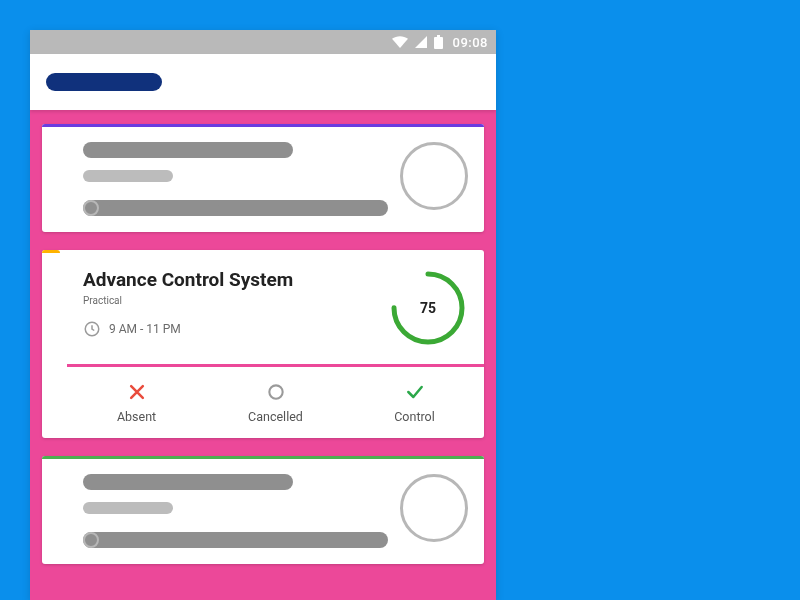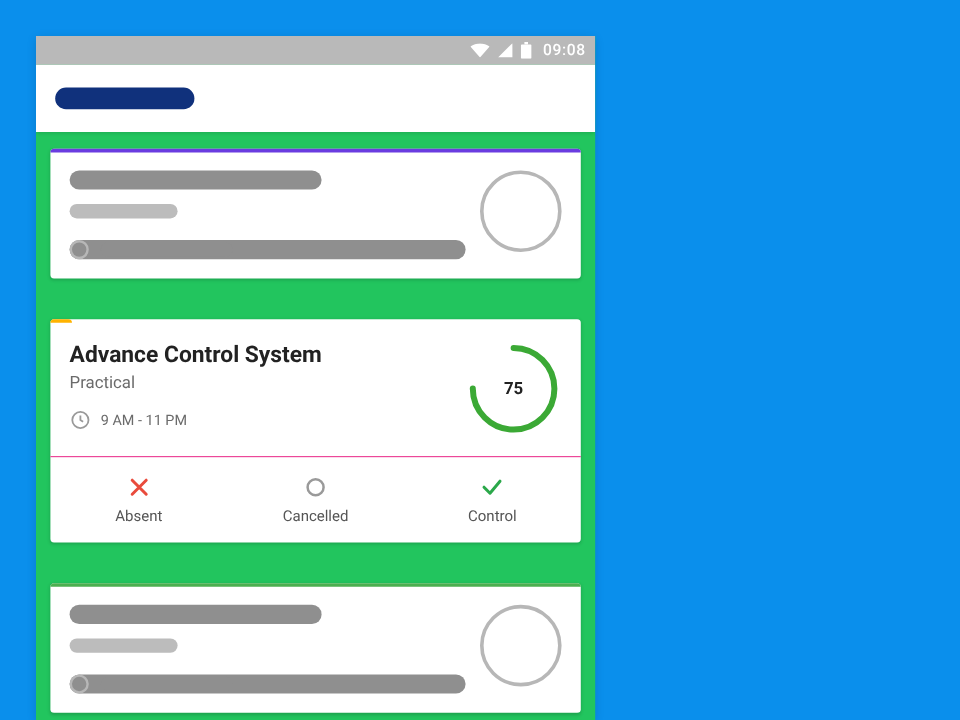--- a/index.html
+++ b/index.html
@@ -5,21 +5,21 @@
   * { box-sizing: border-box; margin: 0; padding: 0; }
   html, body { width: 800px; height: 600px; overflow: hidden; font-family: Roboto, Arial, sans-serif; }
   body { background: #0A8FEC; position: relative; }
 
   .device {
     position: absolute;
     left: 30px;
     top: 30px;
     width: 466px;
     height: 570px;
-    background: #22c55e;
+    background: #ec4899;
     box-shadow: 0 2px 8px rgba(0,0,0,0.15);
     overflow: hidden;
   }
 
   .status-bar {
     height: 24px;
     background: #b9b9b9;
     display: flex;
     align-items: center;
     justify-content: flex-end;
@@ -45,23 +45,24 @@
   .app-bar .title-placeholder {
     width: 116px; height: 18px; border-radius: 9px; background: #10317C;
   }
 
   .content { padding: 14px 12px; }
 
   .card {
     background: #fff;
     border-radius: 3px;
     box-shadow: 0 1px 3px rgba(0,0,0,0.18);
-    margin-bottom: 34px;
+    margin-bottom: 18px;
     position: relative;
     overflow: visible;
+    padding-left: 25px;
   }
   .card .top-accent {
     position: absolute; left: 0; right: 0; top: 0; height: 3px; border-radius: 3px 3px 0 0;
   }
   .card.purple .top-accent { background: #6A3CE0; }
   .card.yellow .top-accent { background: #FFB300; width: 18px; left: 0; height: 3px; }
   .card.green .top-accent { background: #4CAF50; }
 
   .card-body {
     padding: 18px 16px 16px 16px;
@@ -78,33 +79,33 @@
   .ph.sub   { width: 90px; height: 12px; background:#bcbcbc; margin-bottom: 18px; }
   .ph.time-row { display:flex; align-items:center; gap:10px; }
   .ph.time-row .clk { width:16px; height:16px; border:2px solid #b7b7b7; border-radius:50%; background:transparent; }
   .ph.time-row .bar { width:110px; height:12px; background:#8f8f8f; border-radius:8px; }
   .ring-placeholder {
     width: 68px; height: 68px; border: 3px solid #b7b7b7; border-radius: 50%;
   }
 
   
   .course-title { font-size: 19px; font-weight: 700; color: #222; margin-bottom: 4px; }
-  .course-sub   { font-size: 14px; color: #6b6b6b; margin-bottom: 14px; }
+  .course-sub   { font-size: 10px; color: #6b6b6b; margin-bottom: 14px; }
   .time-row { display:flex; align-items:center; gap:8px; color:#6b6b6b; font-size:12px; }
   .clock-svg { width:18px; height:18px; }
 
   .progress-ring { position: relative; width: 80px; height: 80px; }
   .progress-ring svg { transform: rotate(-90deg); }
   .progress-ring .val {
     position:absolute; inset:0; display:flex; align-items:center; justify-content:center;
     font-size:14px; font-weight:700; color:#222;
   }
 
   .actions {
-    display:flex; border-top:1px solid #ec4899;
+    display:flex; border-top:3px solid #ec4899;
   }
   .action {
     flex:1; padding: 12px 0 14px 0; text-align:center;
   }
   .action .icon { height:26px; display:flex; align-items:center; justify-content:center; margin-bottom:4px; }
   .action .label { font-size:12.5px; color:#555; }
 </style>
 </head>
 <body>
 

